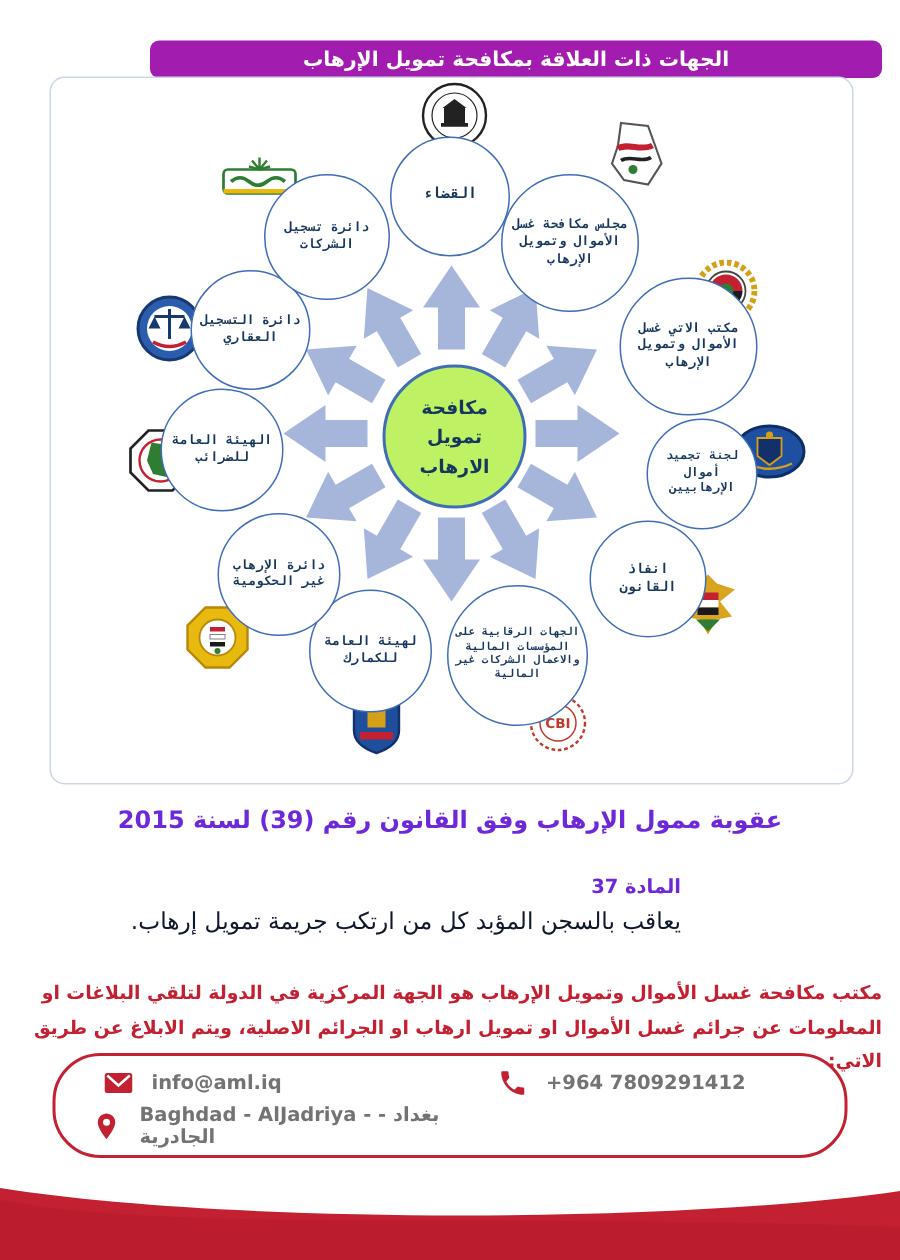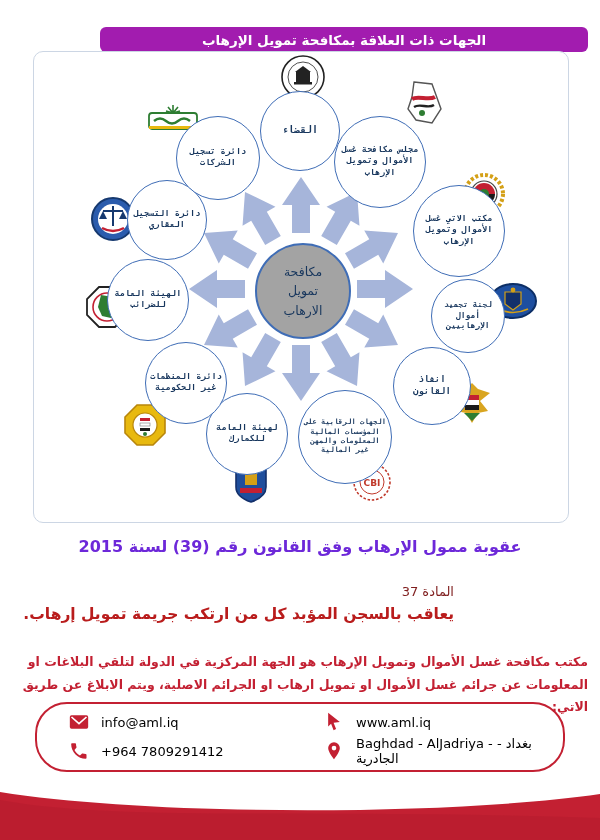--- a/index.html
+++ b/index.html
@@ -11,23 +11,23 @@
           border-radius:6px;display:flex;align-items:center;justify-content:center;
           color:#fff;font-weight:bold;font-size:13.5px;direction:rtl;}
 
   
   .frame{position:absolute;left:33px;top:51px;width:534px;height:470px;
          border:1px solid #ccd6e4;border-radius:10px;background:#fff;}
 
   .arrows{position:absolute;left:33px;top:51px;}
 
   .center-circle{position:absolute;left:255px;top:243px;width:92px;height:92px;
-                 border:2px solid #3f6db6;border-radius:50%;background:#a3a3a3;
+                 border:2px solid #3f6db6;border-radius:50%;background:#bef264;
                  display:flex;align-items:center;justify-content:center;text-align:center;
-                 color:#17365d;font-weight:normal;font-size:12.5px;line-height:1.55;
+                 color:#17365d;font-weight:bold;font-size:12.5px;line-height:1.55;
                  white-space:pre-line;direction:rtl;z-index:3;}
 
   .node{position:absolute;border:1.6px solid #3f6db6;border-radius:50%;background:#fff;
         display:flex;align-items:center;justify-content:center;text-align:center;
         color:#17365d;font-weight:bold;direction:rtl;line-height:1.35;z-index:2;
         padding:4px;box-sizing:border-box;font-family:Liberation Mono, monospace;}
   .n0{left:260px;top:91px;width:80px;height:80px;font-size:10px;}
   .n1{left:334px;top:116px;width:92px;height:92px;font-size:8.5px;}
   .n2{left:413px;top:185px;width:92px;height:92px;font-size:8.5px;}
   .n3{left:431px;top:279px;width:74px;height:74px;font-size:8px;}
@@ -42,33 +42,33 @@
   .logo{position:absolute;z-index:1;}
   .l0{left:280px;top:54px;}  .l1{left:402px;top:79px;}  .l2{left:463px;top:173px;}
   .l3{left:488px;top:282px;} .l4{left:450px;top:381px;} .l5{left:352px;top:462px;}
   .l6{left:233px;top:462px;} .l7{left:123px;top:403px;} .l8{left:85px;top:285px;}
   .l9{left:90px;top:196px;}  .l10{left:148px;top:104px;}
 
   
   .law-title{position:absolute;left:0;top:537px;width:600px;text-align:center;
              color:#6d28d9;font-weight:bold;font-size:16px;direction:rtl;}
   .law-article{position:absolute;left:0;top:584px;width:527px;text-align:right;
-               color:#7f1d1d;font-weight:normal;font-size:13px;direction:rtl;padding-right:73px;box-sizing:border-box;}
+               color:#6d28d9;font-weight:bold;font-size:13px;direction:rtl;padding-right:73px;box-sizing:border-box;}
   .law-text{position:absolute;left:0;top:605px;width:527px;text-align:right;
-            color:#b91c1c;font-weight:bold;font-size:15.5px;direction:rtl;padding-right:73px;box-sizing:border-box;}
+            color:#0f172a;font-weight:normal;font-size:15.5px;direction:rtl;padding-right:73px;box-sizing:border-box;}
   .law-para{position:absolute;left:0;top:651px;width:600px;
             color:#c32032;font-weight:bold;font-size:12.5px;line-height:1.8;direction:rtl;
             padding:0 12px;box-sizing:border-box;}
 
   
   .contact{position:absolute;left:35px;top:702px;width:530px;height:70px;
            border:2px solid #c32032;border-radius:32px;box-sizing:border-box;
            display:grid;grid-template-columns:1fr 1fr;grid-template-rows:1fr 1fr;
            align-items:center;padding:4px 0;}
-  .c-item{display:flex;align-items:center;gap:12px;font-weight:normal;font-size:13px;color:#000000;}
+  .c-item{display:flex;align-items:center;gap:12px;font-weight:bold;font-size:13px;color:#737373;}
   .c-left{padding-left:32px;}
   .c-right{padding-left:24px;}
   .c-icon{width:20px;height:20px;flex:0 0 auto;}
 
   .bottom-band{position:absolute;left:0;bottom:0;width:600px;height:52px;}
 </style>
 </head>
 <body>
 
 <div id="page">
@@ -99,23 +99,23 @@
 
   <div class="center-circle">مكافحة
 تمويل
 الارهاب</div>
 
   <div class="node n0">القضاء</div>
   <div class="node n1">مجلس مكافحة غسل الأموال وتمويل الإرهاب</div>
   <div class="node n2">مكتب الاتي غسل الأموال وتمويل الإرهاب</div>
   <div class="node n3">لجنة تجميد أموال الإرهابيين</div>
   <div class="node n4">انفاذ القانون</div>
-  <div class="node n5">الجهات الرقابية على المؤسسات المالية المعلومات والمهن غير المالية</div>
+  <div class="node n5">الجهات الرقابية على المؤسسات المالية والاعمال الشركات غير المالية</div>
   <div class="node n6">لهيئة العامة للكمارك</div>
-  <div class="node n7">دائرة المنظمات غير الحكومية</div>
+  <div class="node n7">دائرة الإرهاب غير الحكومية</div>
   <div class="node n9">دائرة التسجيل العقاري</div>
   <div class="node n8">الهيئة العامة للضرائب</div>
   <div class="node n10">دائرة تسجيل الشركات</div>
 
   <svg class="logo l0" width="46" height="46" viewBox="0 0 46 46">
     <circle cx="23" cy="23" r="21" fill="#fff" stroke="#222" stroke-width="1.6"></circle>
     <circle cx="23" cy="23" r="15" fill="#fff" stroke="#222" stroke-width="0.8"></circle>
     <rect x="16" y="18" width="14" height="10" fill="#222"></rect>
     <polygon points="15,18 31,18 23,12" fill="#222"></polygon>
     <rect x="14" y="28" width="18" height="2.5" fill="#222"></rect>
@@ -200,26 +200,20 @@
   <div class="law-text">يعاقب بالسجن المؤبد كل من ارتكب جريمة تمويل إرهاب.</div>
   <div class="law-para">مكتب مكافحة غسل الأموال وتمويل الإرهاب هو الجهة المركزية في الدولة لتلقي البلاغات او المعلومات عن جرائم غسل الأموال او تمويل ارهاب او الجرائم الاصلية، ويتم الابلاغ عن طريق الاتي:</div>
 
   <div class="contact">
     <div class="c-item c-left">
       <svg class="c-icon" viewBox="0 0 24 24">
         <rect x="1" y="4" width="22" height="16" rx="2" fill="#c32032"></rect>
         <polyline points="3,6 12,14 21,6" fill="none" stroke="#fff" stroke-width="2"></polyline>
       </svg>
       <span>info@aml.iq</span>
-    </div>
-    <div class="c-item c-right">
-      <svg class="c-icon" viewBox="0 0 24 24">
-        <path d="M5,1 L19,12 L11.5,13 L14.5,20.5 L11.5,21.8 L8.5,14.2 L5,17.5 Z" fill="#c32032"></path>
-      </svg>
-      <span>www.aml.iq</span>
     </div>
     <div class="c-item c-left">
       <svg class="c-icon" viewBox="0 0 24 24">
         <path d="M6.6,10.8c1.5,2.8 3.8,5.1 6.6,6.6l2.2-2.2c0.3-0.3 0.7-0.4 1-0.2 1.1,0.4 2.3,0.6 3.6,0.6 0.6,0 1,0.4 1,1v3.8c0,0.6-0.4,1-1,1C10.9,21.4 2.6,13.1 2.6,3.6c0-0.6 0.4-1 1-1h3.8c0.6,0 1,0.4 1,1 0,1.3 0.2,2.5 0.6,3.6 0.1,0.3 0,0.7-0.2,1L6.6,10.8z" fill="#c32032"></path>
       </svg>
       <span>+964 7809291412</span>
     </div>
     <div class="c-item c-right">
       <svg class="c-icon" viewBox="0 0 24 24">
         <path d="M12,1.5 a7,7 0 0 0 -7,7 c0,5.2 7,13.5 7,13.5 s7,-8.3 7,-13.5 a7,7 0 0 0 -7,-7 z" fill="#c32032"></path>

